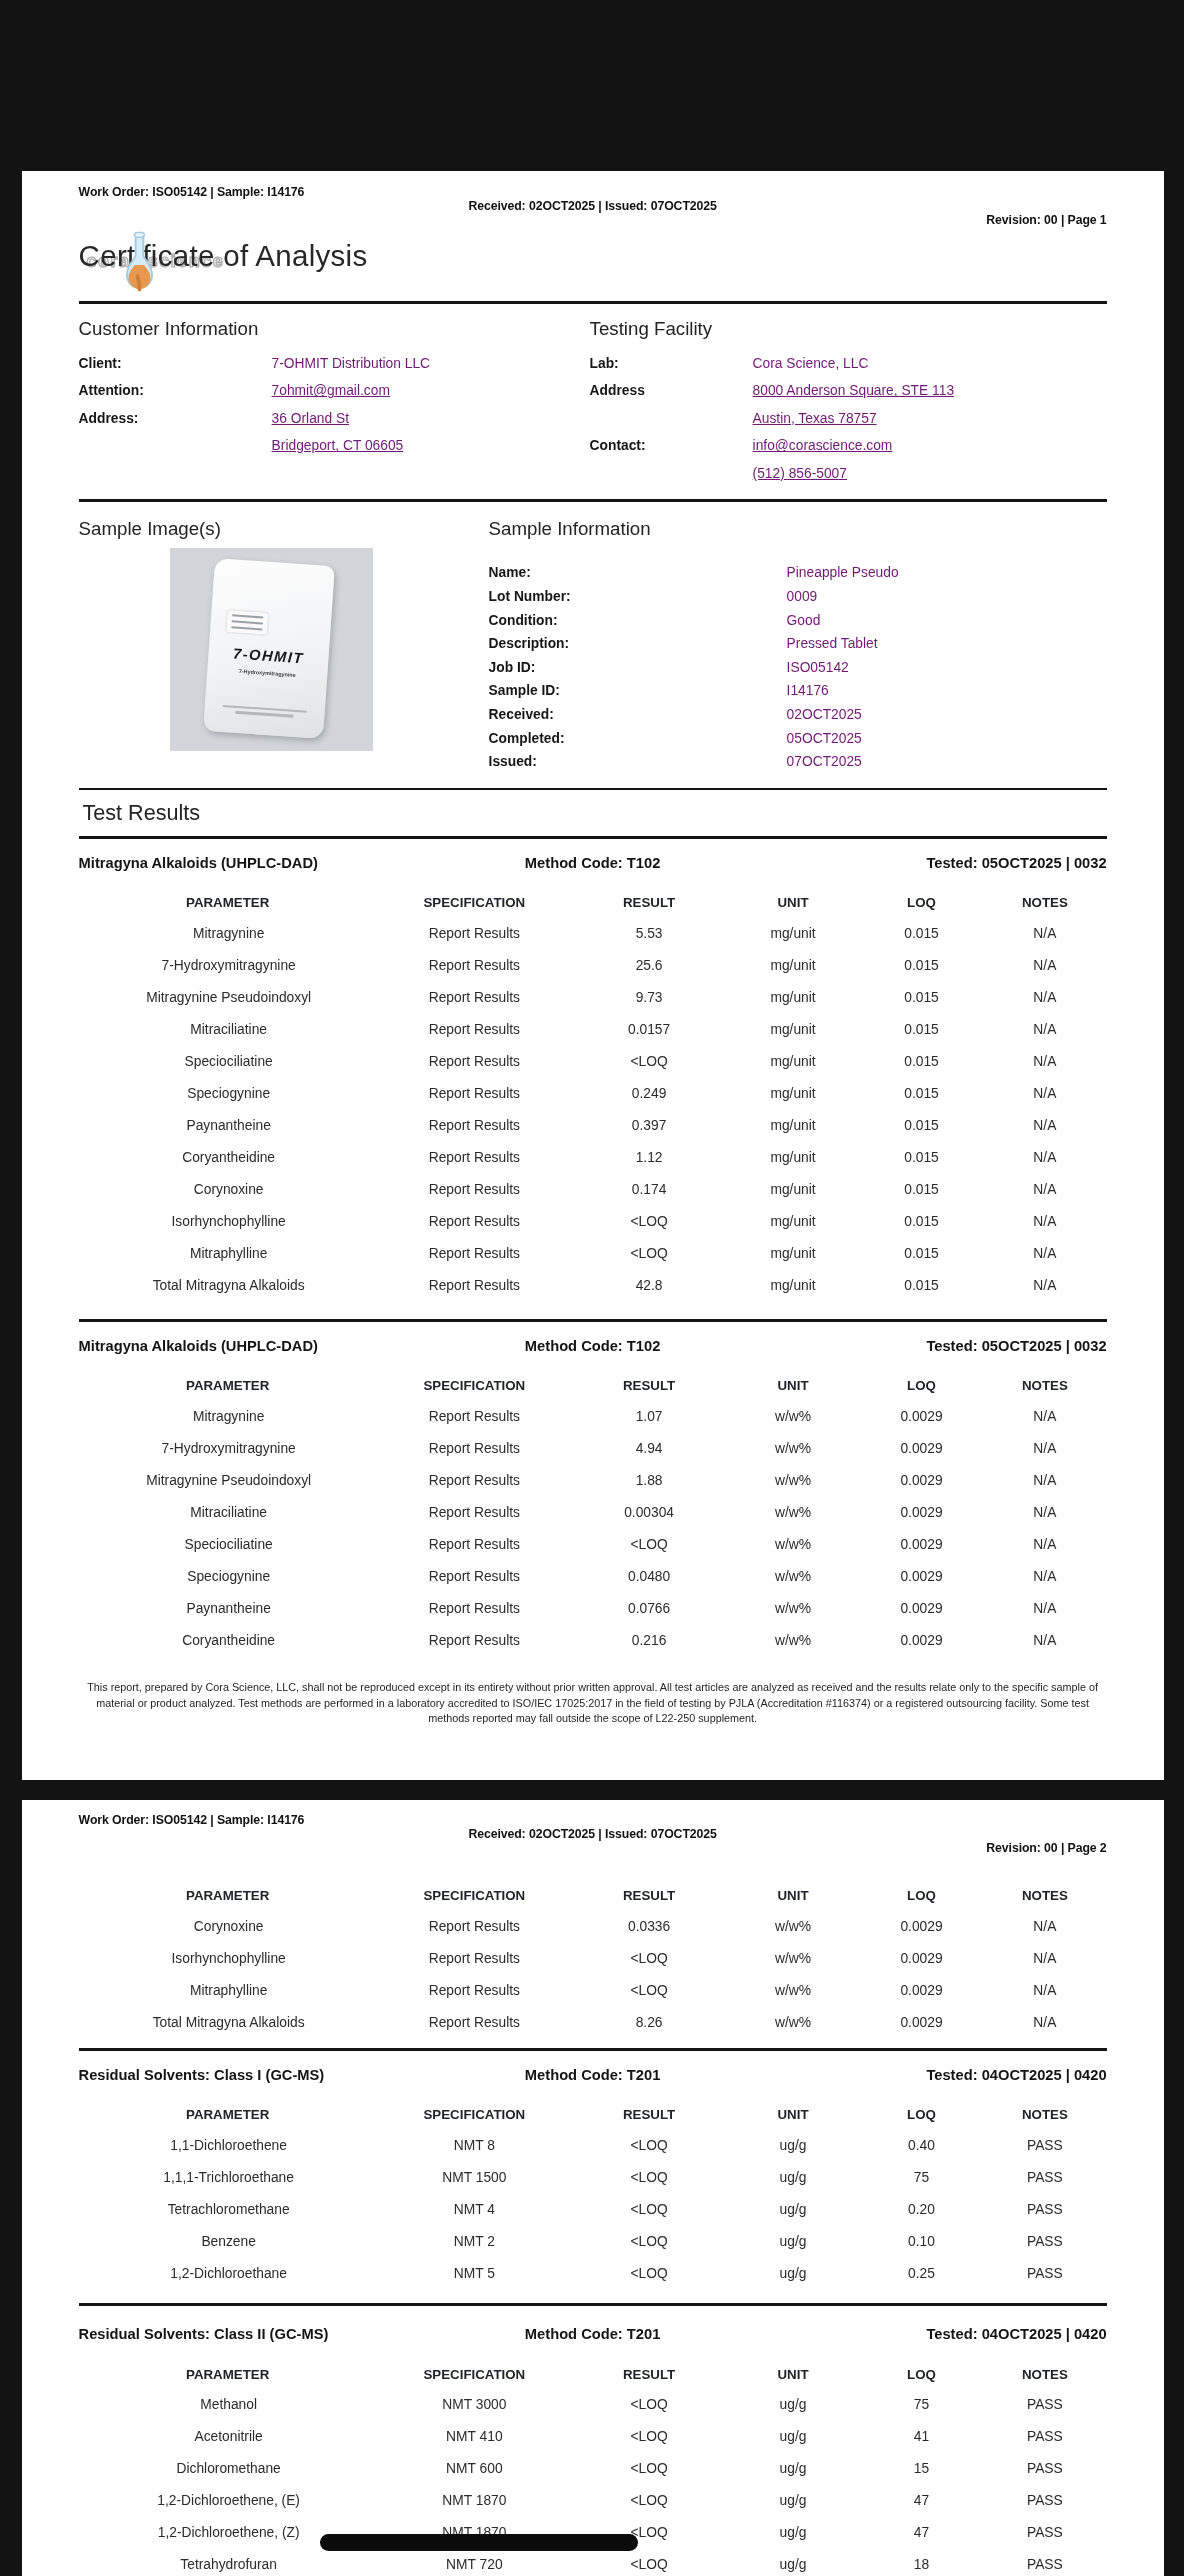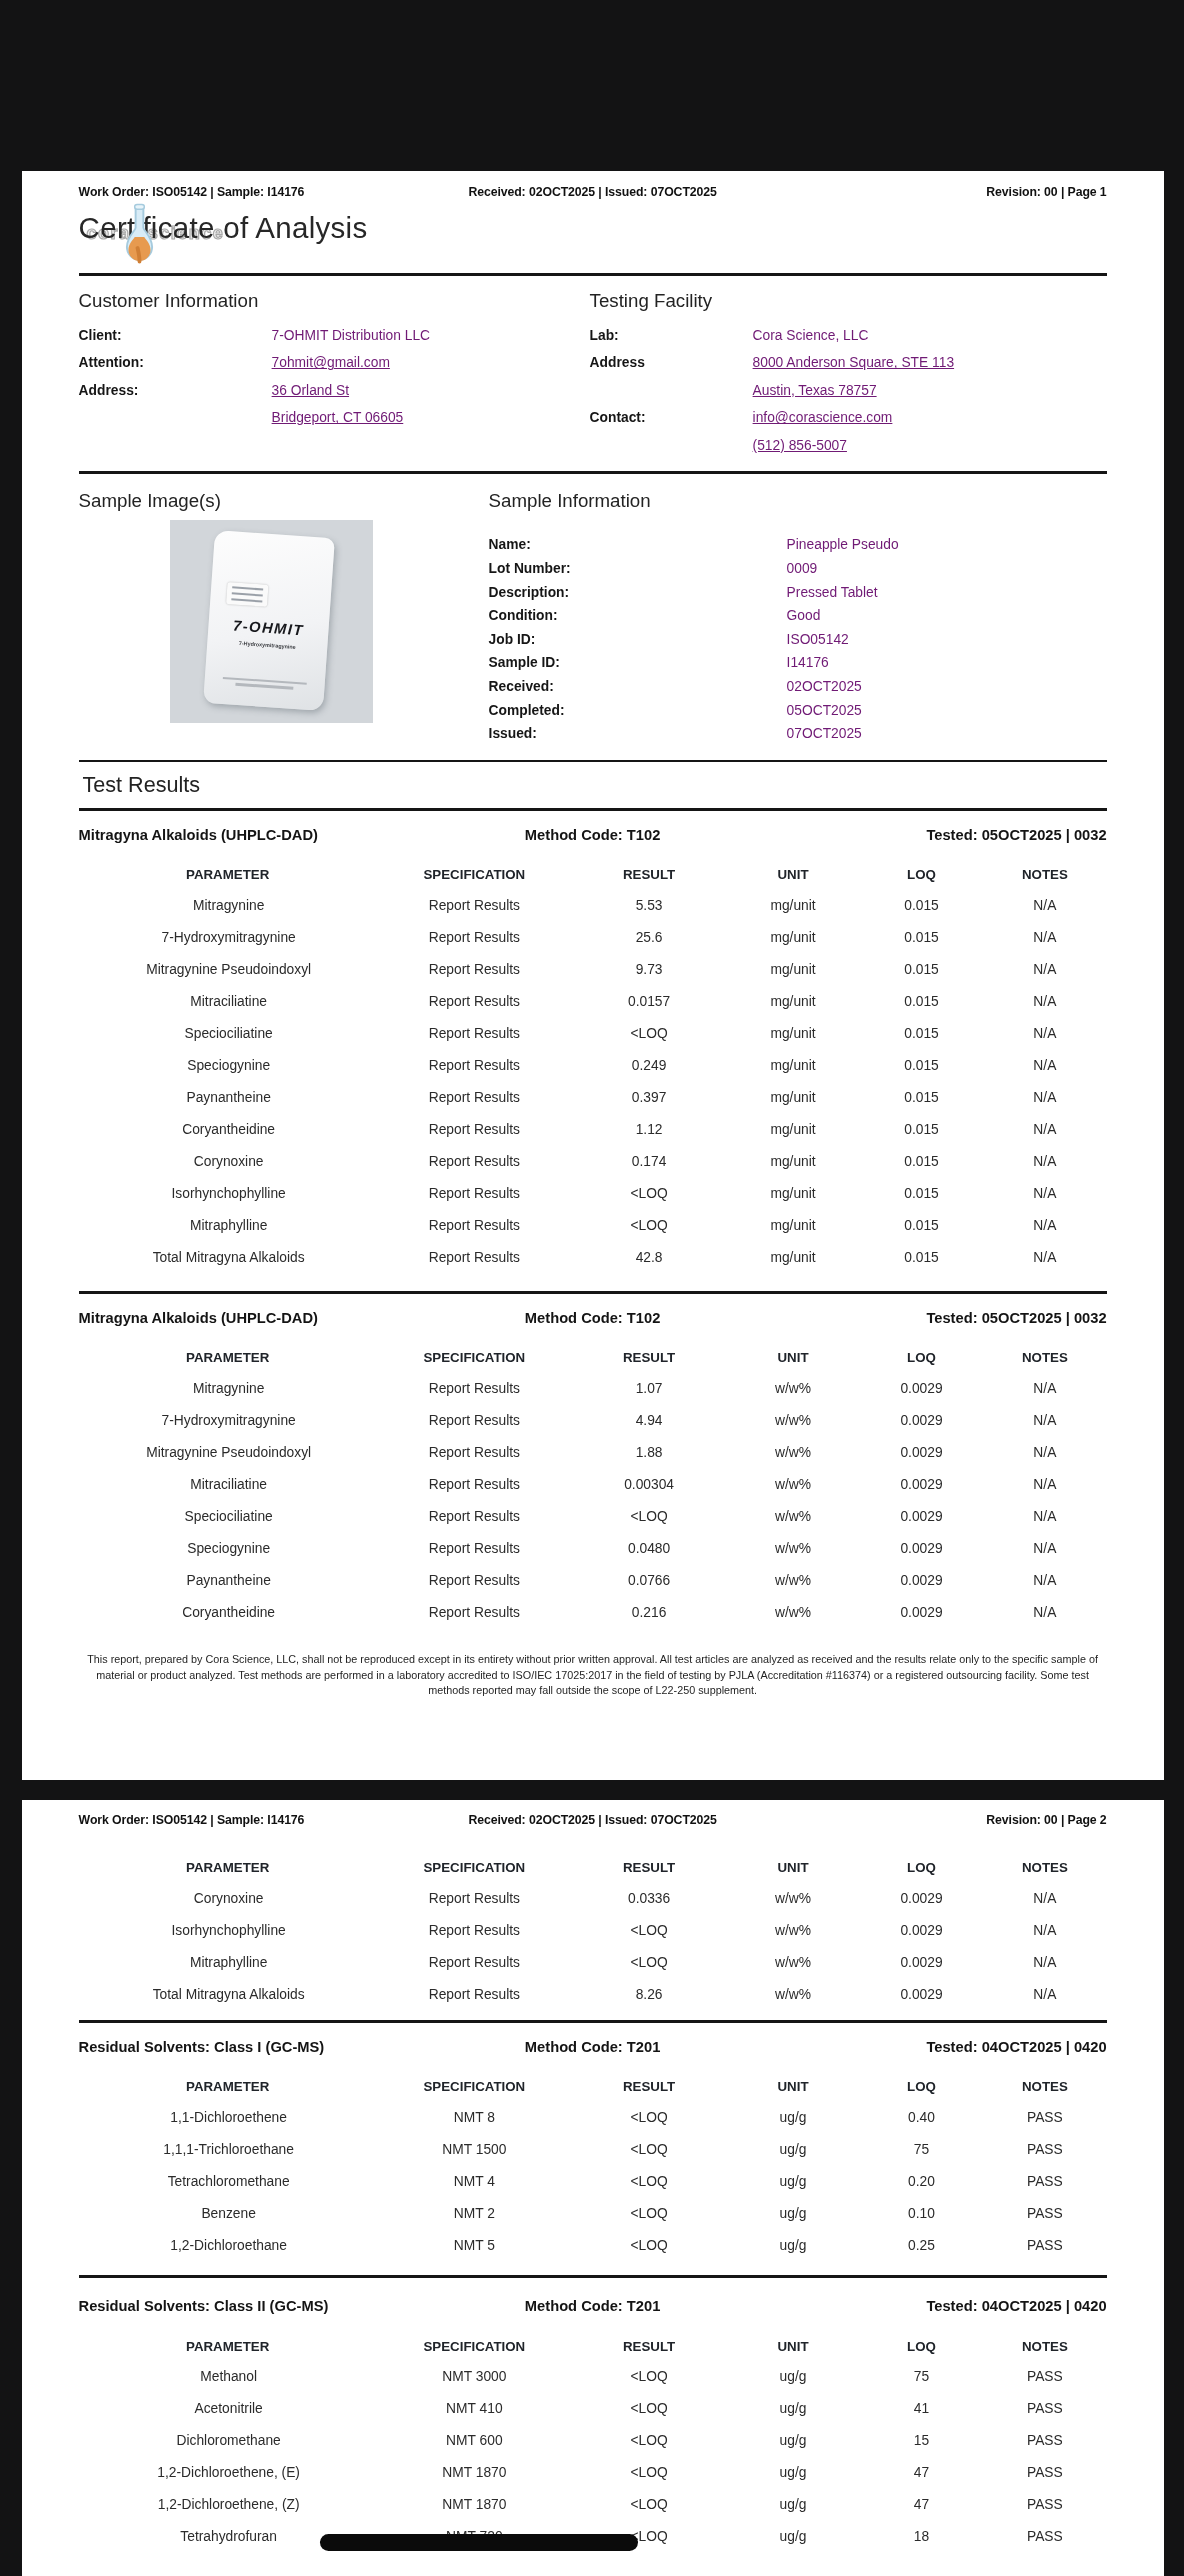--- a/index.html
+++ b/index.html
@@ -5,21 +5,21 @@
   * { margin:0; padding:0; box-sizing:border-box; }
   html,body { width:1185px; background:#131314; font-family:"Liberation Sans", sans-serif; }
   body { height:2576px; overflow:hidden; color:#1d1d1d; }
 
   .page { width:1142px; margin-left:21.6px; background:#ffffff; padding:13.8px 57px 0 57px; position:relative; }
   #page1 { margin-top:171px; height:1609px; }
   .page-gap { height:19.6px; background:#131314; }
   #page2 { height:776px; overflow:hidden; }
 
   
-  .page-head { display:flex; font-size:12.3px; font-weight:bold; letter-spacing:-0.1px; color:#111; }
+  .page-head { display:flex; font-size:12.3px; font-weight:bold; letter-spacing:-0.1px; color:#111;flex-direction:column; }
   .page-head span { flex:1; }
   .page-head .c { text-align:center; }
   .page-head .r { text-align:right; }
 
   
   .brand-row { margin-top:7.9px; height:55px; position:relative; }
   .logo { position:absolute; left:7.9px; top:-5.9px; display:flex; align-items:center; }
   .logo .w { font-size:18px; font-weight:bold; letter-spacing:1.5px; color:#f2f2f2;
              -webkit-text-stroke:1.2px #a9a9a9; text-shadow:0 0 1px #bdbdbd; }
   .flask { margin:0 -6.9px; position:relative; top:2px; z-index:2; }
@@ -195,26 +195,26 @@
       <div class="kv">
           <div class="kv-row">
             <span class="kv-label">Name:</span>
             <span class="kv-value">Pineapple Pseudo</span>
           </div>
           <div class="kv-row">
             <span class="kv-label">Lot Number:</span>
             <span class="kv-value">0009</span>
           </div>
           <div class="kv-row">
+            <span class="kv-label">Condition:</span>
+            <span class="kv-value">Good</span>
+          </div>
+          <div class="kv-row">
             <span class="kv-label">Description:</span>
             <span class="kv-value">Pressed Tablet</span>
-          </div>
-          <div class="kv-row">
-            <span class="kv-label">Condition:</span>
-            <span class="kv-value">Good</span>
           </div>
           <div class="kv-row">
             <span class="kv-label">Job ID:</span>
             <span class="kv-value">ISO05142</span>
           </div>
           <div class="kv-row">
             <span class="kv-label">Sample ID:</span>
             <span class="kv-value">I14176</span>
           </div>
           <div class="kv-row">

